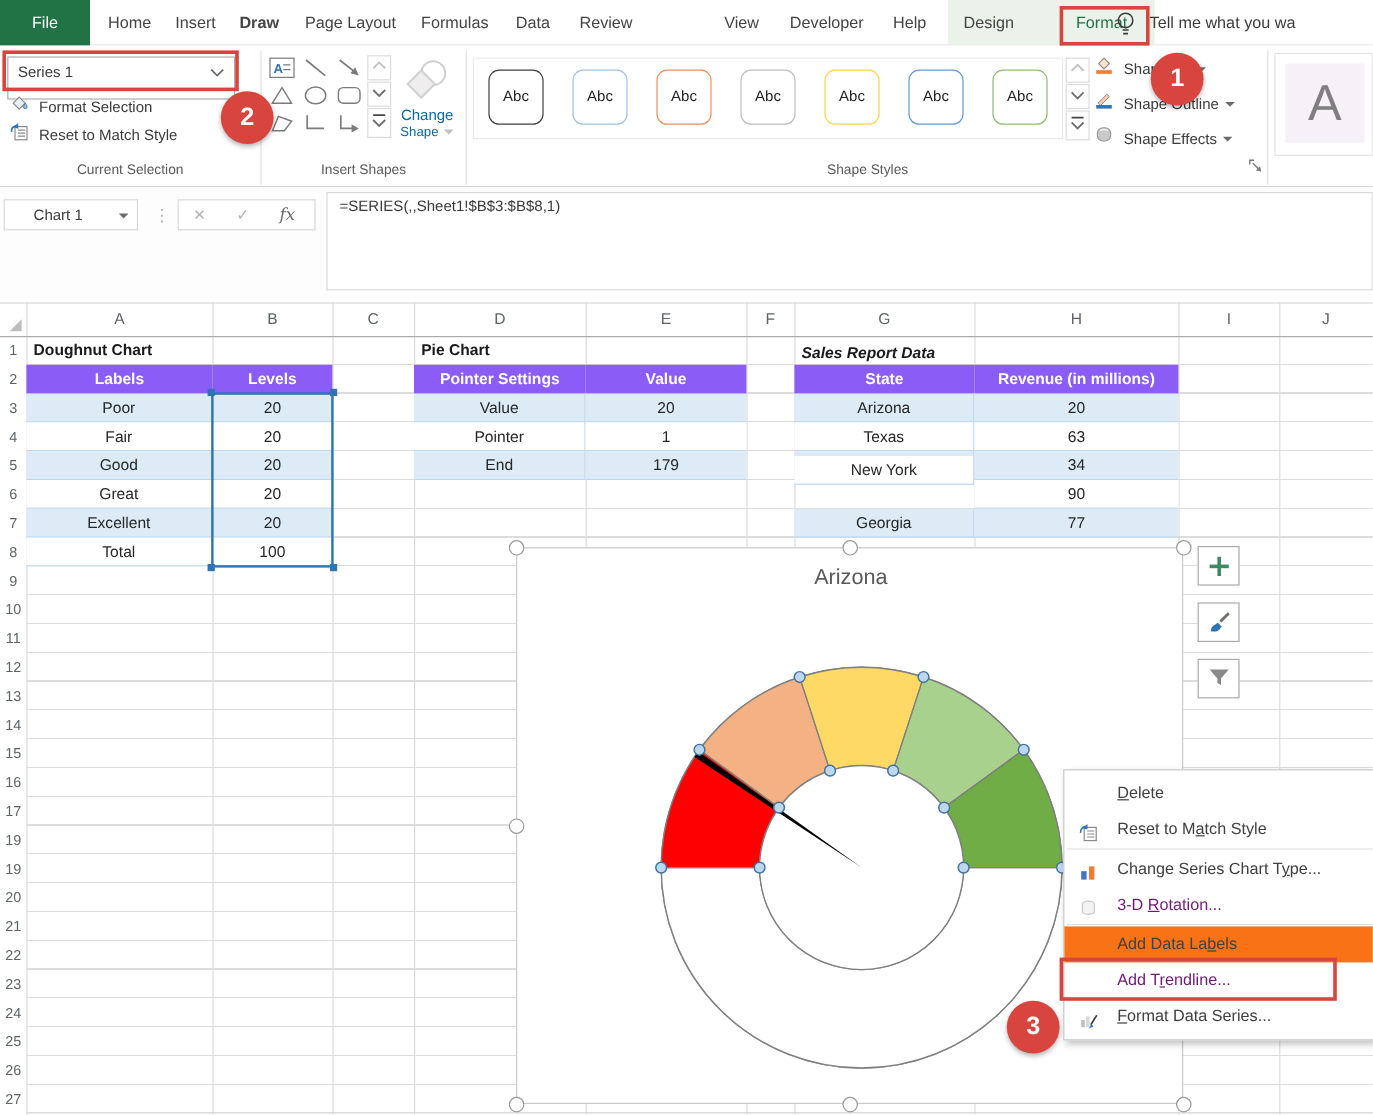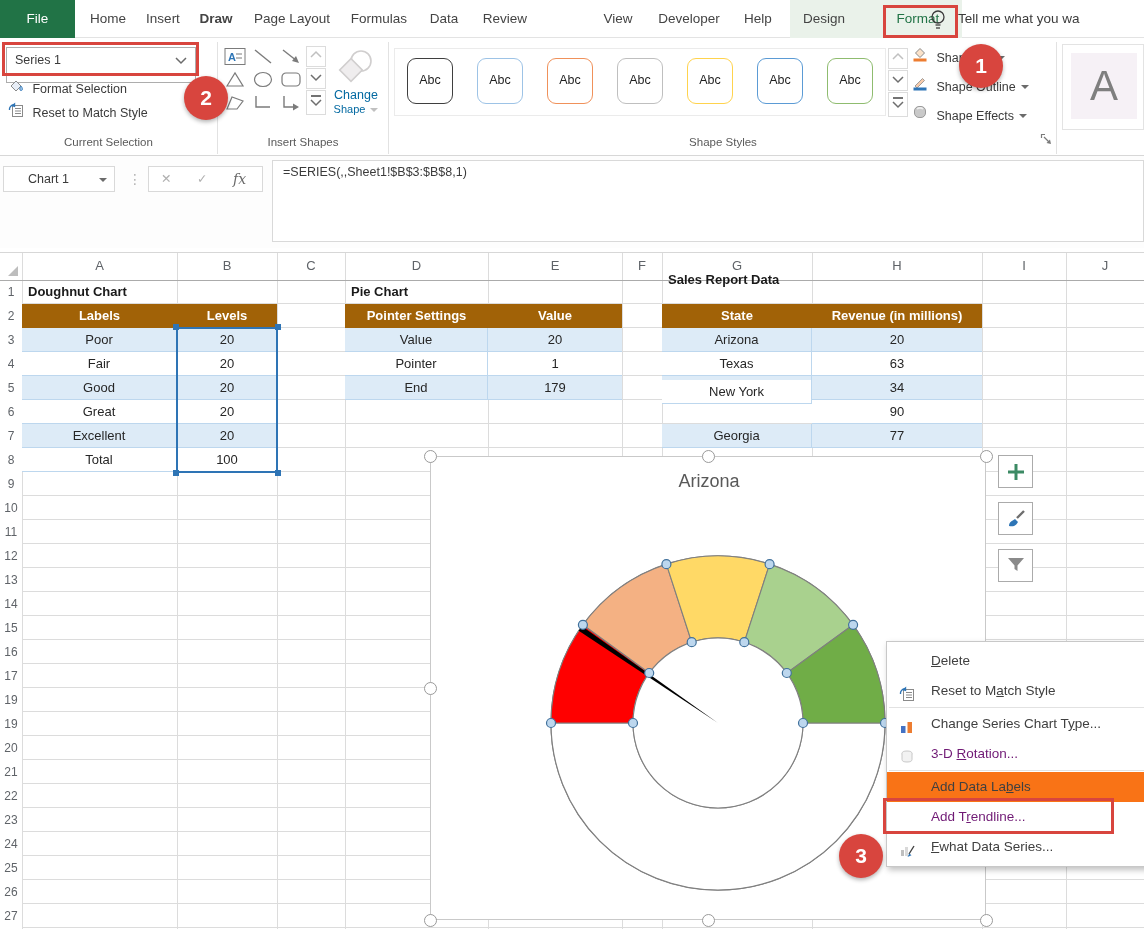--- a/index.html
+++ b/index.html
@@ -46,21 +46,21 @@
       background:repeating-linear-gradient(to bottom, transparent 0 23px, #dcdcdc 23px 24px); }
   .hdr-bottom { left:0; top:280px; width:1144px; height:1px; background:#ababab; z-index:1; }
   .hdr-top { left:0; top:252px; width:1144px; height:1px; background:#d7d7d7; z-index:1; }
 
   
   .tcell { height:24px; line-height:23px; font-size:13px; text-align:center; color:#262626; z-index:2;
            border-bottom:1px solid #bdd7ee; background:#fff; }
   .tcell.l { border-right:1px solid #bdd7ee; }
   .tcell.band { background:#ddebf7; }
   .thead { height:24px; line-height:24px; font-size:13px; font-weight:bold; color:#fff; text-align:center;
-           background:#a16207; z-index:2; }
+           background:#8b5cf6; z-index:2; }
   .ttitle { height:24px; line-height:24px; font-size:13px; font-weight:bold; color:#1a1a1a; padding-left:6px; z-index:2; }
 
   .sel-rect { border:2px solid #2e74b5; z-index:3; }
   .sel-dot { width:6px; height:6px; background:#2e74b5; z-index:4; }
 
   
   .chart { left:430px; top:456px; width:556px; height:464px; background:#fff; border:1px solid #c9c9c9; z-index:3; }
   .chart-title { left:0; top:14px; width:556px; text-align:center; font-size:18px; color:#595959; }
   .h-dot { width:13px; height:13px; border:1.5px solid #9a9a9a; border-radius:50%; background:#fff; z-index:4; }
   .side-btn { left:998px; width:35px; height:33px; background:#fff; border:1px solid #ababab; text-align:center; z-index:4; }
@@ -346,21 +346,21 @@
   <div class="abs ttitle" style="left:345px;top:280px;width:143px;">Pie Chart</div>
   <div class="abs thead" style="left:345px;top:304px;width:143px;">Pointer Settings</div>
   <div class="abs thead" style="left:488px;top:304px;width:134px;">Value</div>
   <div class="abs tcell l band" style="left:345px;top:328px;width:143px;">Value</div>
   <div class="abs tcell band" style="left:488px;top:328px;width:134px;">20</div>
   <div class="abs tcell l" style="left:345px;top:352px;width:143px;">Pointer</div>
   <div class="abs tcell" style="left:488px;top:352px;width:134px;">1</div>
   <div class="abs tcell l band" style="left:345px;top:376px;width:143px;">End</div>
   <div class="abs tcell band" style="left:488px;top:376px;width:134px;">179</div>
 
-  <div class="abs ttitle" style="left:662px;top:268px;width:160px;">Sales Report Data</div>
+  <div class="abs ttitle" style="left:662px;top:282px;width:160px;font-style:italic;">Sales Report Data</div>
   <div class="abs thead" style="left:662px;top:304px;width:150px;">State</div>
   <div class="abs thead" style="left:812px;top:304px;width:170px;">Revenue (in millions)</div>
   <div class="abs tcell l band" style="left:662px;top:328px;width:150px;">Arizona</div>
   <div class="abs tcell band" style="left:812px;top:328px;width:170px;">20</div>
   <div class="abs tcell l" style="left:662px;top:352px;width:150px;">Texas</div>
   <div class="abs tcell" style="left:812px;top:352px;width:170px;">63</div>
   <div class="abs tcell l band" style="left:662px;top:376px;width:150px;">Wyoming</div>
   <div class="abs tcell band" style="left:812px;top:376px;width:170px;">34</div>
   <div class="abs tcell l" style="left:662px;top:380px;width:150px;">New York</div>
   <div class="abs tcell" style="left:812px;top:400px;width:170px;">90</div>
@@ -460,21 +460,21 @@
     <div class="mi disabled">
       <span>Add T</span><span class="ul">r</span><span>endline...</span>
     </div>
     <div class="mi">
       <span class="mic"><svg width="16" height="16">
             <rect x="2" y="8" width="3" height="6" fill="#bfbfbf"></rect>
             <rect x="6" y="5" width="3" height="9" fill="#d9d9d9"></rect>
             <line x1="10" y1="12" x2="15" y2="4" stroke="#404040" stroke-width="1.4"></line>
             <path d="M8.5 15 l1.8-3.4 2.2 1.6 Z" fill="#2e75b6"></path>
           </svg></span>
-      <span></span><span class="ul">F</span><span>what Data Series...</span>
+      <span></span><span class="ul">F</span><span>ormat Data Series...</span>
     </div>
   </div>
 
   <div class="abs redbox" style="left:883px;top:5px;width:75px;height:33px;"></div>
   <div class="abs redbox" style="left:2px;top:42px;width:197px;height:34px;"></div>
   <div class="abs redbox" style="left:883px;top:798px;width:231px;height:36px;"></div>
   <div class="abs redcircle" style="left:959px;top:44px;">1</div>
   <div class="abs redcircle" style="left:184px;top:76px;">2</div>
   <div class="abs redcircle" style="left:839px;top:834px;">3</div>
 

